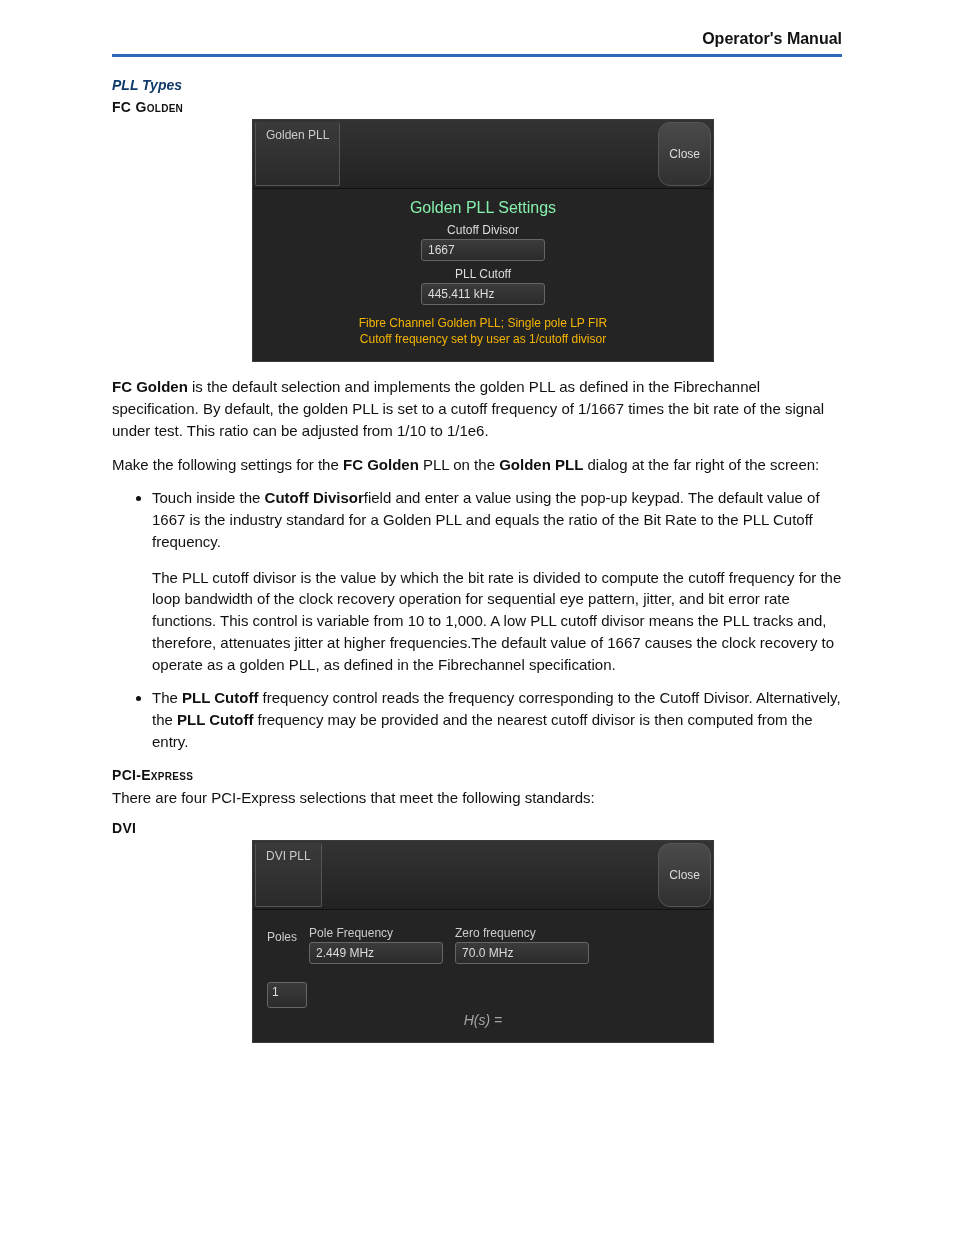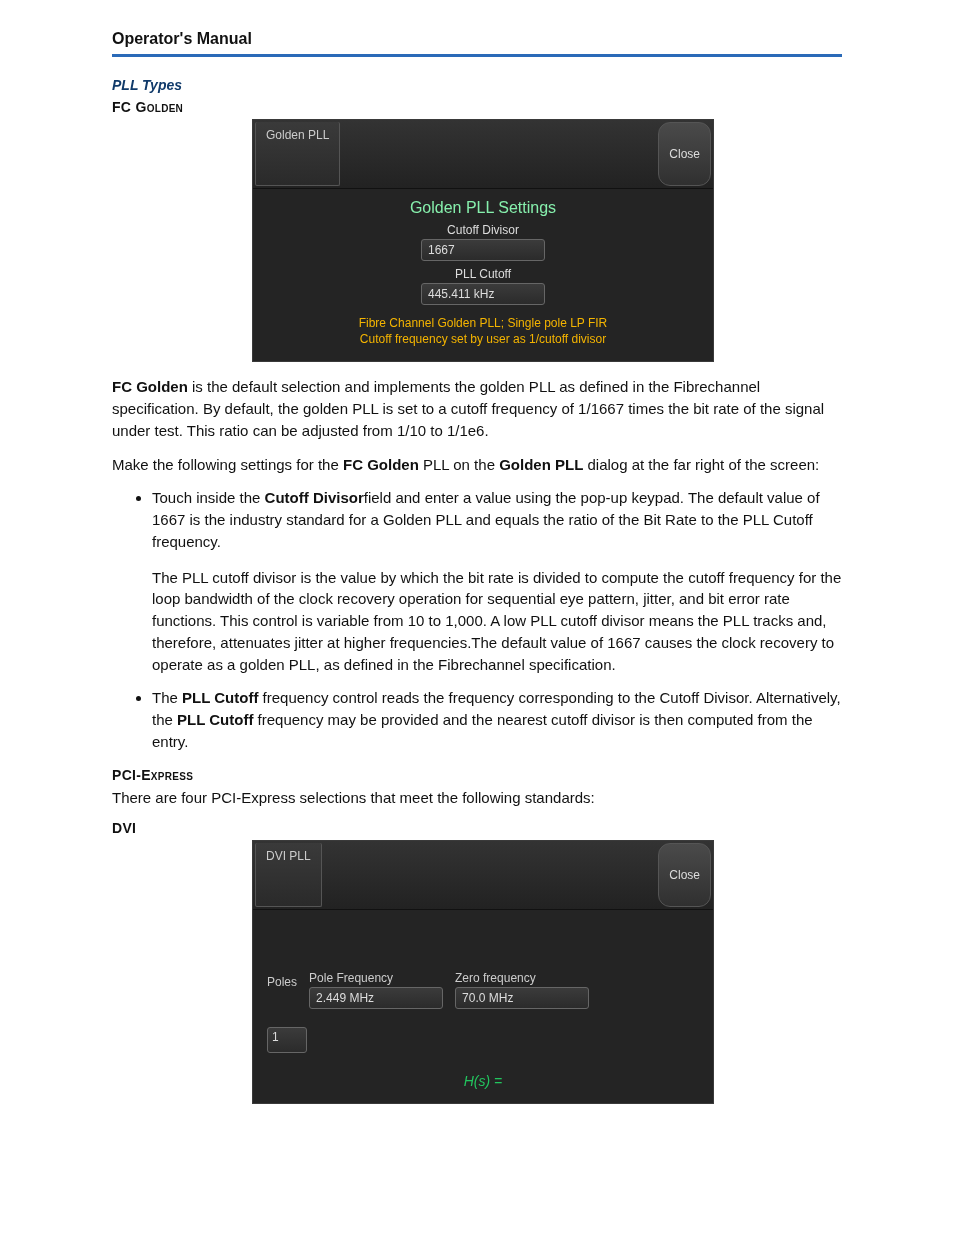--- a/index.html
+++ b/index.html
@@ -11,21 +11,21 @@
     background: #fff;
   }
   .page {
     width: 830px;
     margin: 30px auto 0 auto;
     padding: 0 50px 40px 50px;
     box-sizing: border-box;
     position: relative;
   }
   .header-right {
-    text-align: left;
+    text-align: right;
     font-weight: bold;
     font-size: 16px;
     padding-bottom: 6px;
     border-bottom: 3px solid #2a6ab8;
     margin-bottom: 20px;
   }
   .section-title {
     font-style: italic;
     font-weight: bold;
     color: #103a6a;
@@ -126,21 +126,21 @@
     line-height: 1.35;
   }
 
   
   .dvi-row {
     display: flex;
     align-items: flex-start;
     gap: 12px;
     margin-top: 6px;
   }
-  .dvi-col { display: flex; flex-direction: column; margin-top: 45px; }
+  .dvi-col { display: flex; flex-direction: column; }
   .dvi-col .lbl { color: #ccc; margin-bottom: 2px; font-size: 12px; white-space: nowrap; }
   .dvi-input {
     width: 120px;
     padding: 3px 6px;
     background: linear-gradient(#3b3b3b,#2b2b2b);
     border: 1px solid #666;
     border-radius: 3px;
     color: #ddd;
   }
   .poles-label {
@@ -153,22 +153,22 @@
     height: 20px;
     padding: 2px 4px;
     background: linear-gradient(#3b3b3b,#2b2b2b);
     border: 1px solid #666;
     border-radius: 3px;
     color: #ddd;
     margin-top: 18px;
   }
   .formula {
     text-align: center;
-    margin-top: 20px;
-    color: #22c55e;
+    margin-top: 4px;
+    color: #a3a3a3;
     font-style: italic;
     font-size: 14px;
   }
   .formula .fraction {
     display: inline-block;
     vertical-align: middle;
     text-align: center;
     padding: 4px 6px;
     border: 1px solid #f4b400;
     margin-left: 4px;

